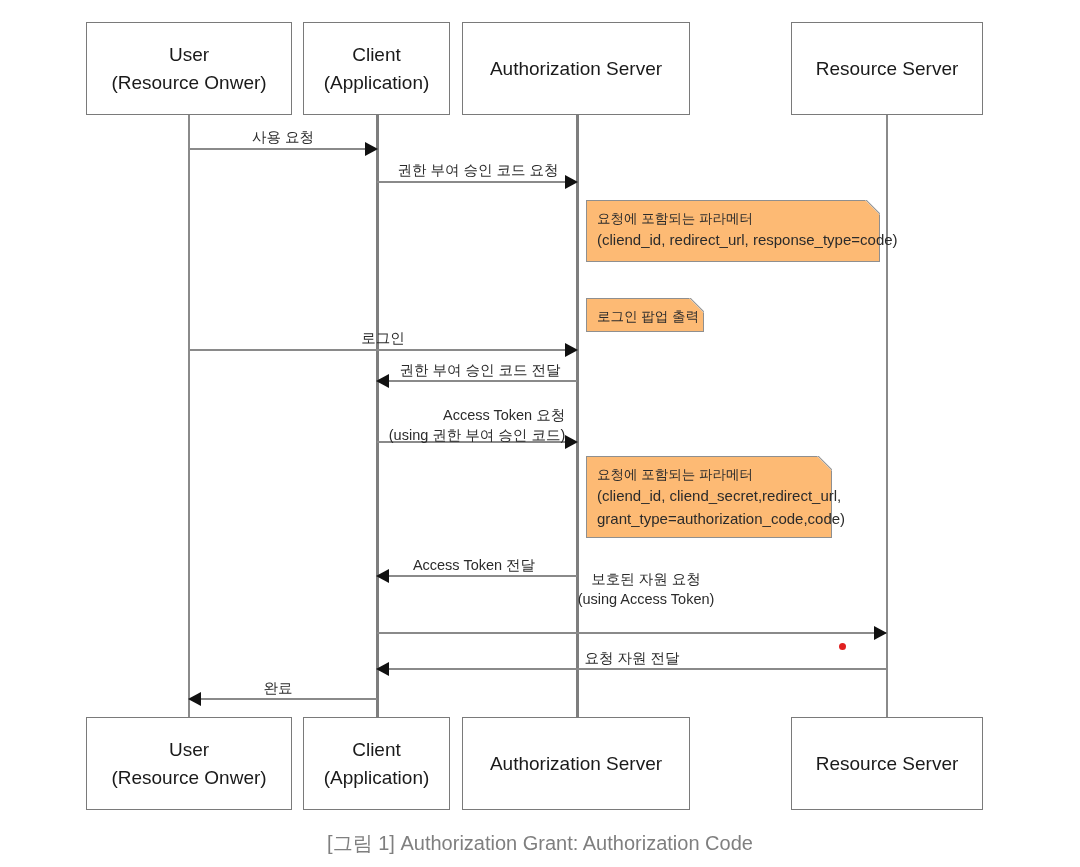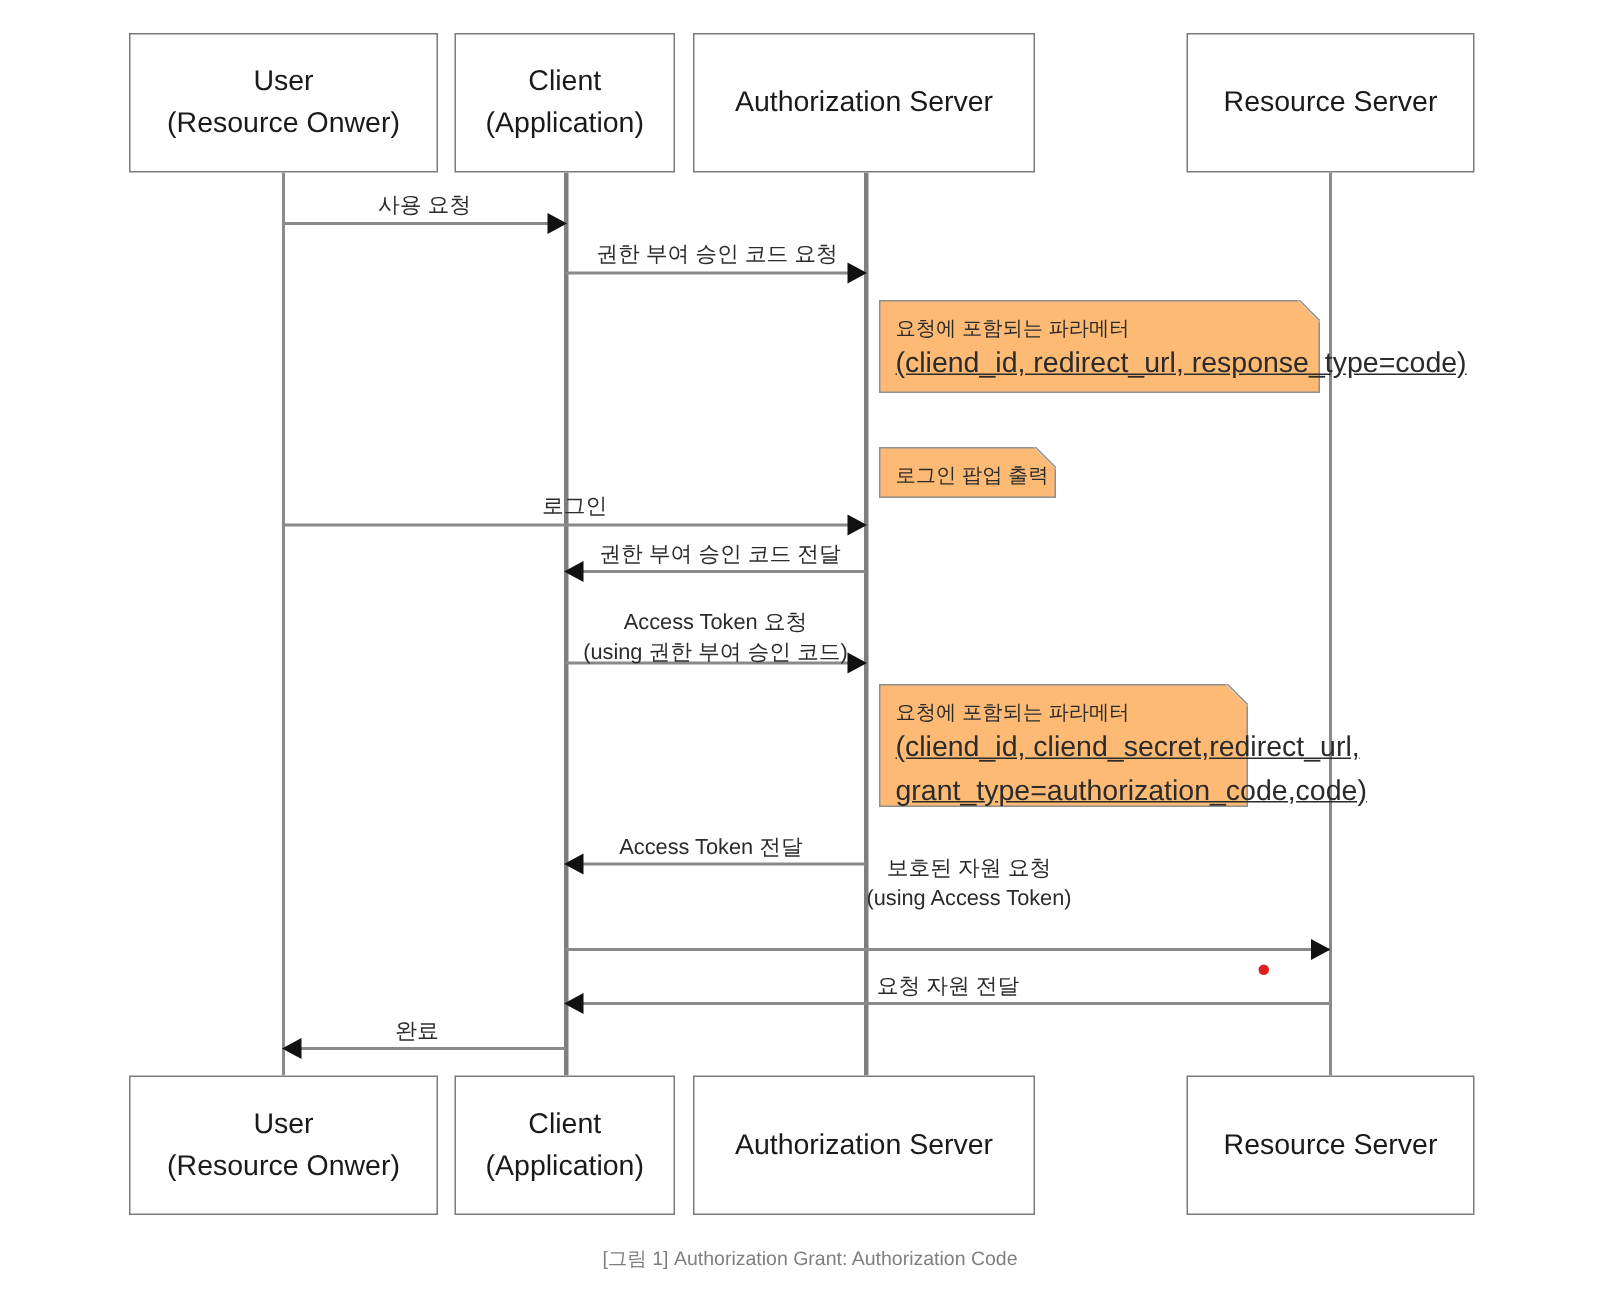--- a/index.html
+++ b/index.html
@@ -112,35 +112,35 @@
     content: "";
     position: absolute;
     width: 23px;
     height: 1.4px;
     background: #8f8f8f;
     transform: rotate(45deg);
     top: 6px;
     left: -3px;
   }
   .note .nline { display: block; }
-  .note .nline.mono-ish { font-size: 19px; text-decoration: underline; }
+  .note .nline.mono-ish { font-size: 15px; }
   
   .red-dot {
     position: absolute;
     width: 7px;
     height: 7px;
     border-radius: 50%;
     z-index: 8;
   }
   
   .caption {
     position: absolute;
     width: 100%;
     text-align: center;
-    font-size: 13px;
+    font-size: 20px;
     color: #7f7f7f;
     z-index: 5;
   }
 </style>
 </head>
 <body>
 
 <div id="canvas">
 
   <div class="participant" style="left:86px; top:22px; width:206px; height:93px;">
@@ -195,21 +195,21 @@
   <div class="msg-label center" style="left:383px; top:329px;">로그인</div>
 
   <div class="msg" style="left:377px; top:380px; width:200px;">
     <span class="arrowhead left"></span>
   </div>
   <div class="msg-label center" style="left:480px; top:361px;">권한 부여 승인 코드 전달</div>
 
   <div class="msg" style="left:377px; top:441px; width:200px;">
     <span class="arrowhead right"></span>
   </div>
-  <div class="msg-label center" style="left:477px; top:406px;">
+  <div class="msg-label center" style="left:477px; top:406px;text-align:right;">
     <span style="display:block">Access Token 요청</span>
     <span style="display:block">(using 권한 부여 승인 코드)</span>
   </div>
 
   <div class="note" style="left:586px; top:456px; width:246px; height:82px;">
     <span class="fold"></span>
     <span class="fold-line"></span>
     <span class="nline">요청에 포함되는 파라메터</span>
     <span class="nline mono-ish">(cliend_id, cliend_secret,redirect_url,</span>
     <span class="nline mono-ish">grant_type=authorization_code,code)</span>

